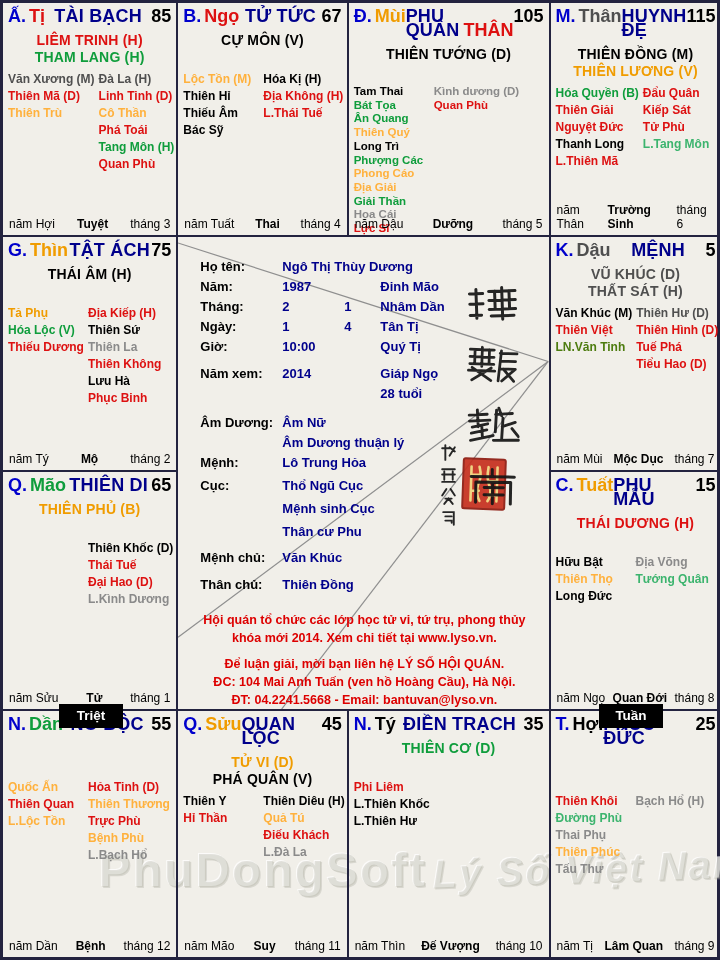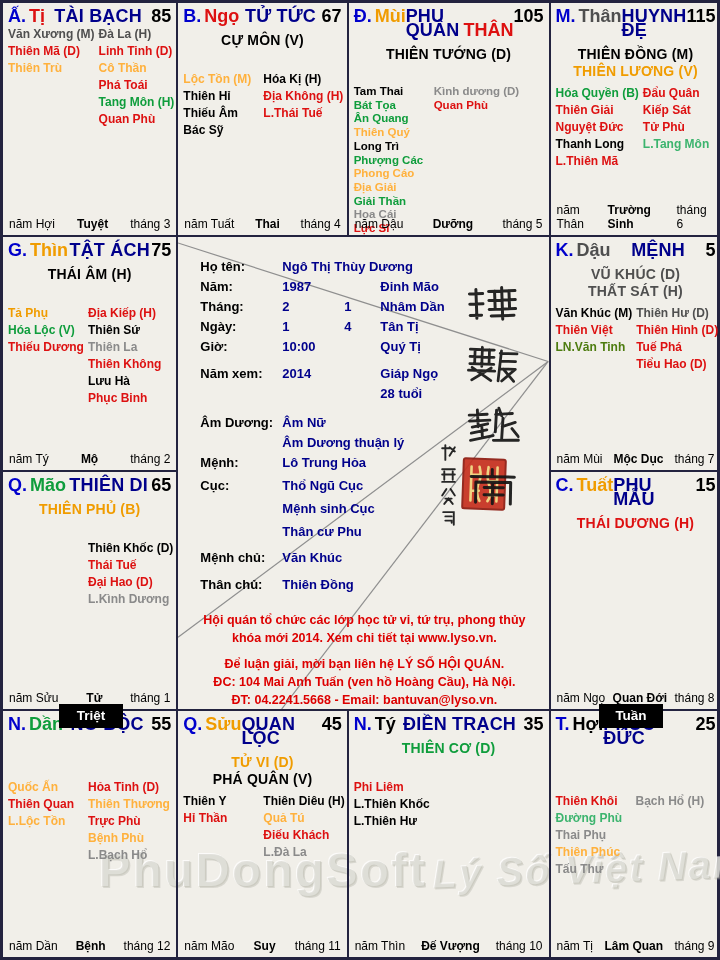--- a/index.html
+++ b/index.html
@@ -70,20 +70,24 @@
 <div class="board">
   <div class="wm wm1">PhuDongSoft</div>
   <div class="wm wm2">Lý Số Việt Nam</div>
 
   <div id="palace-slots" style="display:contents"><div class="cell" style="grid-area: 1 / 1 / 2 / 2;">
     <div class="hdr">
       <span class="hl"><span class="stem">Ấ.</span><span class="branch" style="color: rgb(221, 17, 17);">Tị</span></span>
       <span class="hc"><span class="pname">TÀI BẠCH</span></span>
       <span class="pnum">85</span>
     </div>
+    <div class="mains">
+          <div class="main-star" style="color: rgb(221, 17, 17);">LIÊM TRINH (H)</div>
+          <div class="main-star" style="color: rgb(15, 157, 60);">THAM LANG (H)</div>
+        </div>
     <div class="stars">
       <div class="sl">
             <div class="star" style="color: rgb(79, 79, 79);">Văn Xương (M)</div>
             <div class="star" style="color: rgb(221, 17, 17);">Thiên Mã (D)</div>
             <div class="star" style="color: rgb(255, 177, 61);">Thiên Trù</div>
           </div>
       <div class="sr">
             <div class="star" style="color: rgb(79, 79, 79);">Đà La (H)</div>
             <div class="star" style="color: rgb(221, 17, 17);">Linh Tinh (D)</div>
             <div class="star" style="color: rgb(255, 177, 61);">Cô Thần</div>
@@ -269,20 +273,31 @@
     </div>
   </div><div class="cell lastcol" style="grid-area: 3 / 4 / 4 / 5;">
     <div class="hdr">
       <span class="hl"><span class="stem">C.</span><span class="branch" style="color: rgb(240, 156, 0);">Tuất</span></span>
       <span class="hc"><span class="pname">PHỤ MẪU</span></span>
       <span class="pnum">15</span>
     </div>
     <div class="mains">
           <div class="main-star" style="color: rgb(221, 17, 17);">THÁI DƯƠNG (H)</div>
         </div>
+    <div class="stars">
+      <div class="sl">
+            <div class="star" style="color: rgb(0, 0, 0);">Hữu Bật</div>
+            <div class="star" style="color: rgb(255, 177, 61);">Thiên Thọ</div>
+            <div class="star" style="color: rgb(0, 0, 0);">Long Đức</div>
+          </div>
+      <div class="sr">
+            <div class="star" style="color: rgb(138, 138, 138);">Địa Võng</div>
+            <div class="star" style="color: rgb(60, 180, 110);">Tướng Quân</div>
+          </div>
+    </div>
     <div class="foot">
       <span class="fy">năm Ngọ</span>
       <span class="fs">Quan Đới</span>
       <span class="fm">tháng 8</span>
     </div>
   </div><div class="cell lastrow" style="grid-area: 4 / 1 / 5 / 2;">
     <div class="hdr">
       <span class="hl"><span class="stem">N.</span><span class="branch" style="color: rgb(15, 157, 60);">Dần</span></span>
       <span class="hc"><span class="pname">NÔ BỘC</span></span>
       <span class="pnum">55</span>

